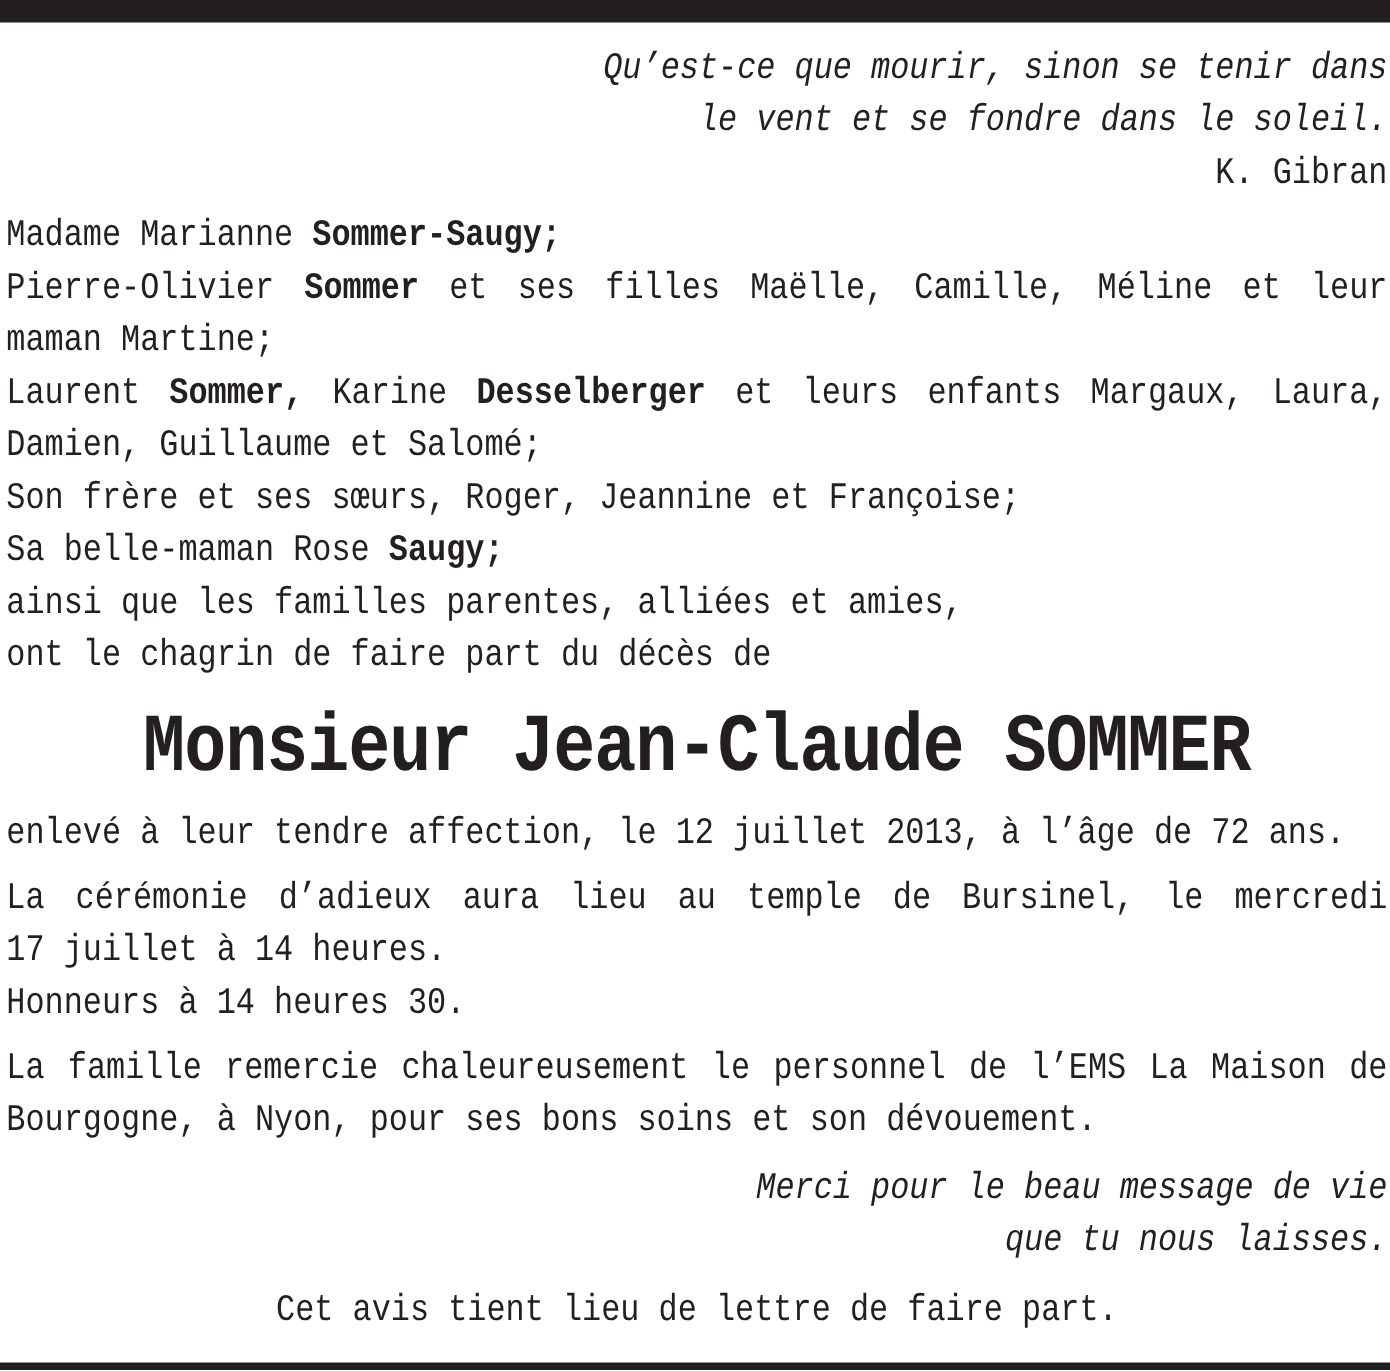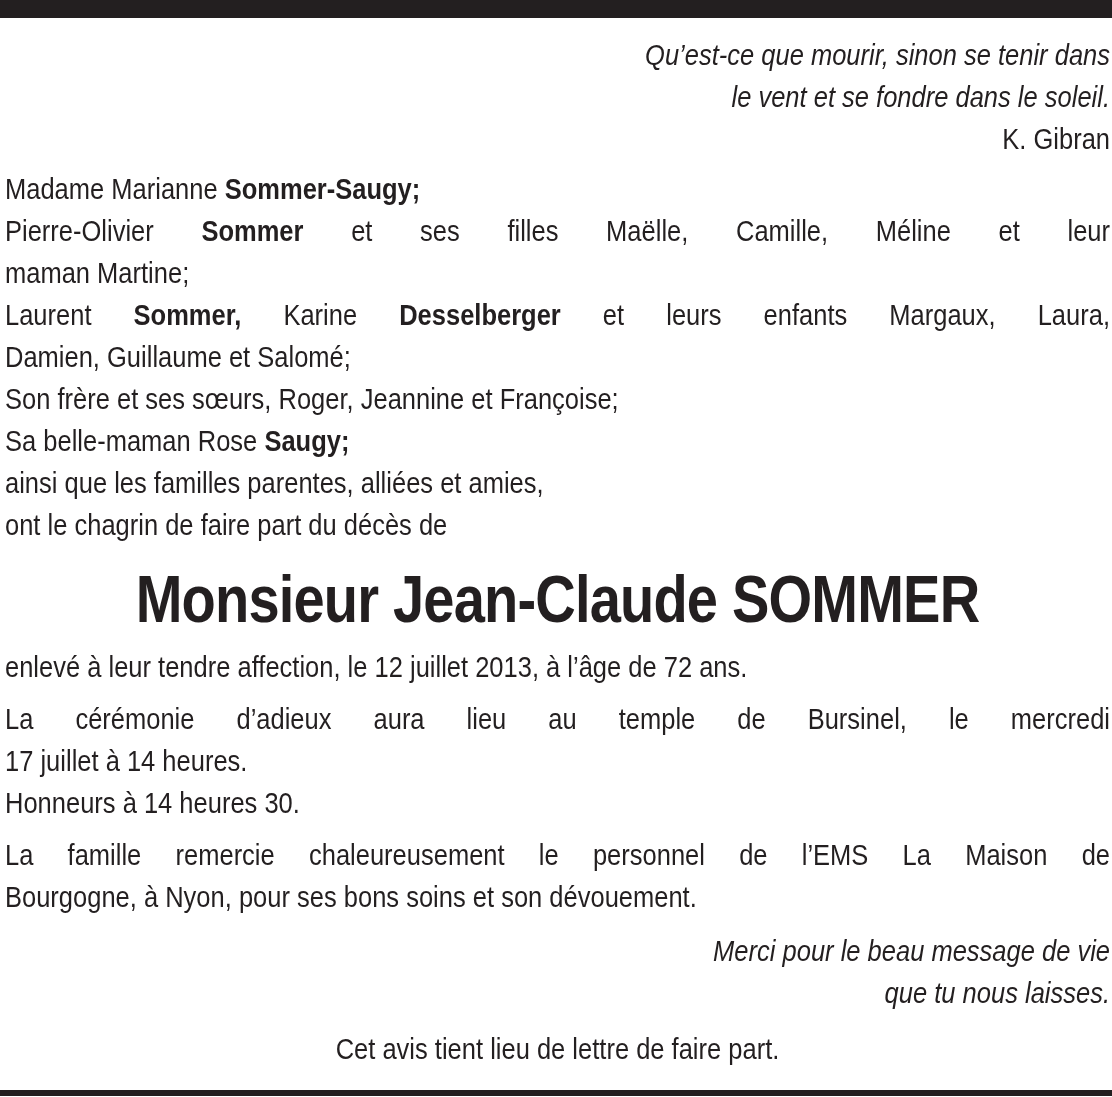--- a/index.html
+++ b/index.html
@@ -2,21 +2,21 @@
 <html><head>
 <meta charset="utf-8">
 <style>
   html, body { margin: 0; padding: 0; background: #ffffff; }
   .page {
     position: relative;
     width: 1112px;
     height: 1097px;
     background: #ffffff;
     color: #231f20;
-    font-family: Liberation Sans, sans-serif;
+    font-family: Liberation Mono, monospace;
     overflow: hidden;
   }
   .bar-top {
     position: absolute; top: 0; left: 0;
     width: 100%; height: 18px; background: #231f20;
   }
   .bar-bottom {
     position: absolute; top: 1090px; left: 0;
     width: 100%; height: 6px; background: #231f20;
   }

